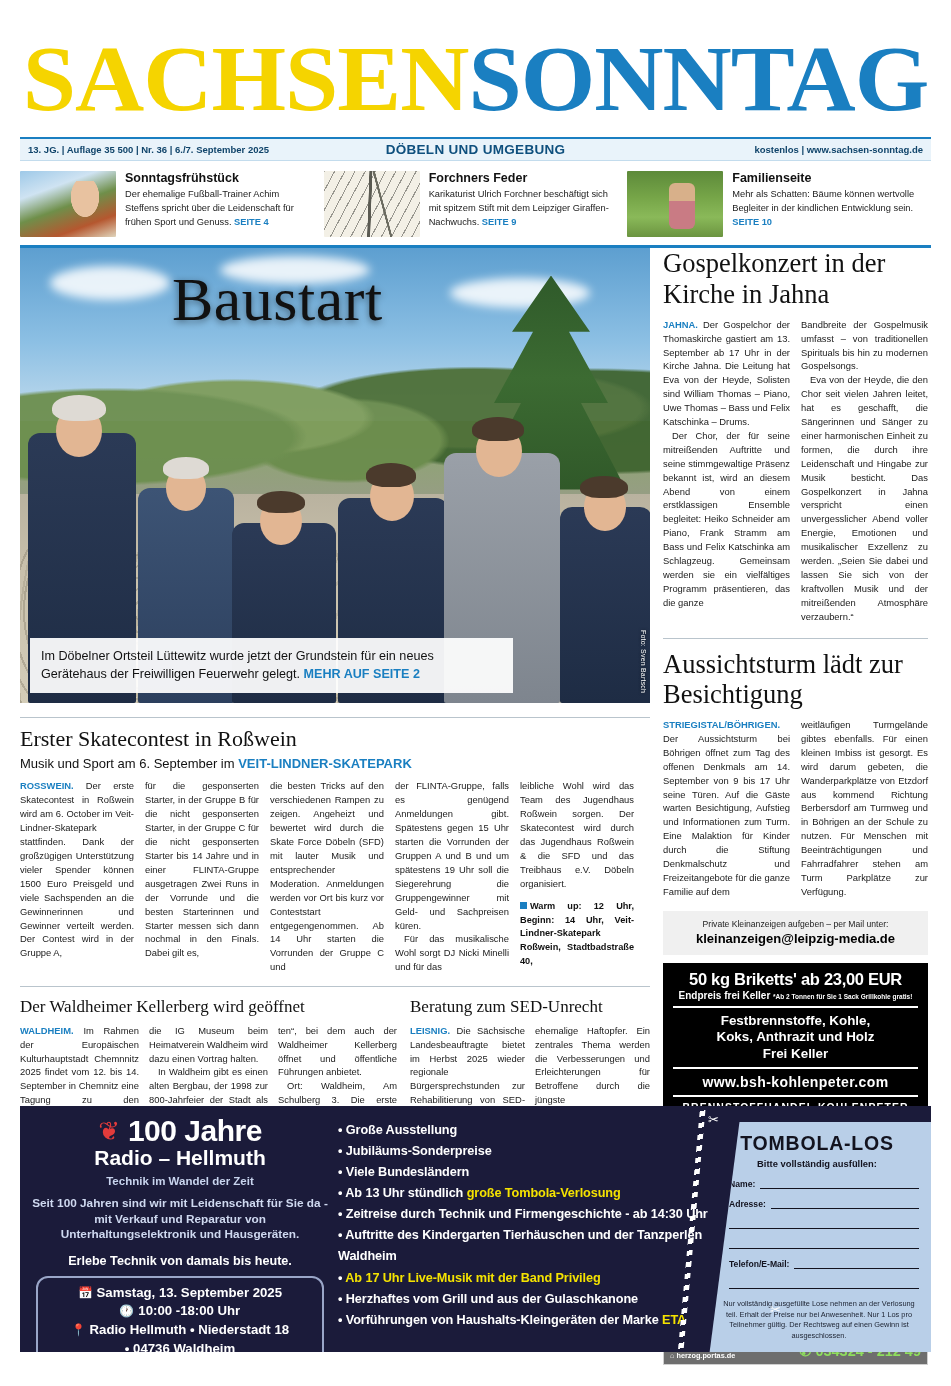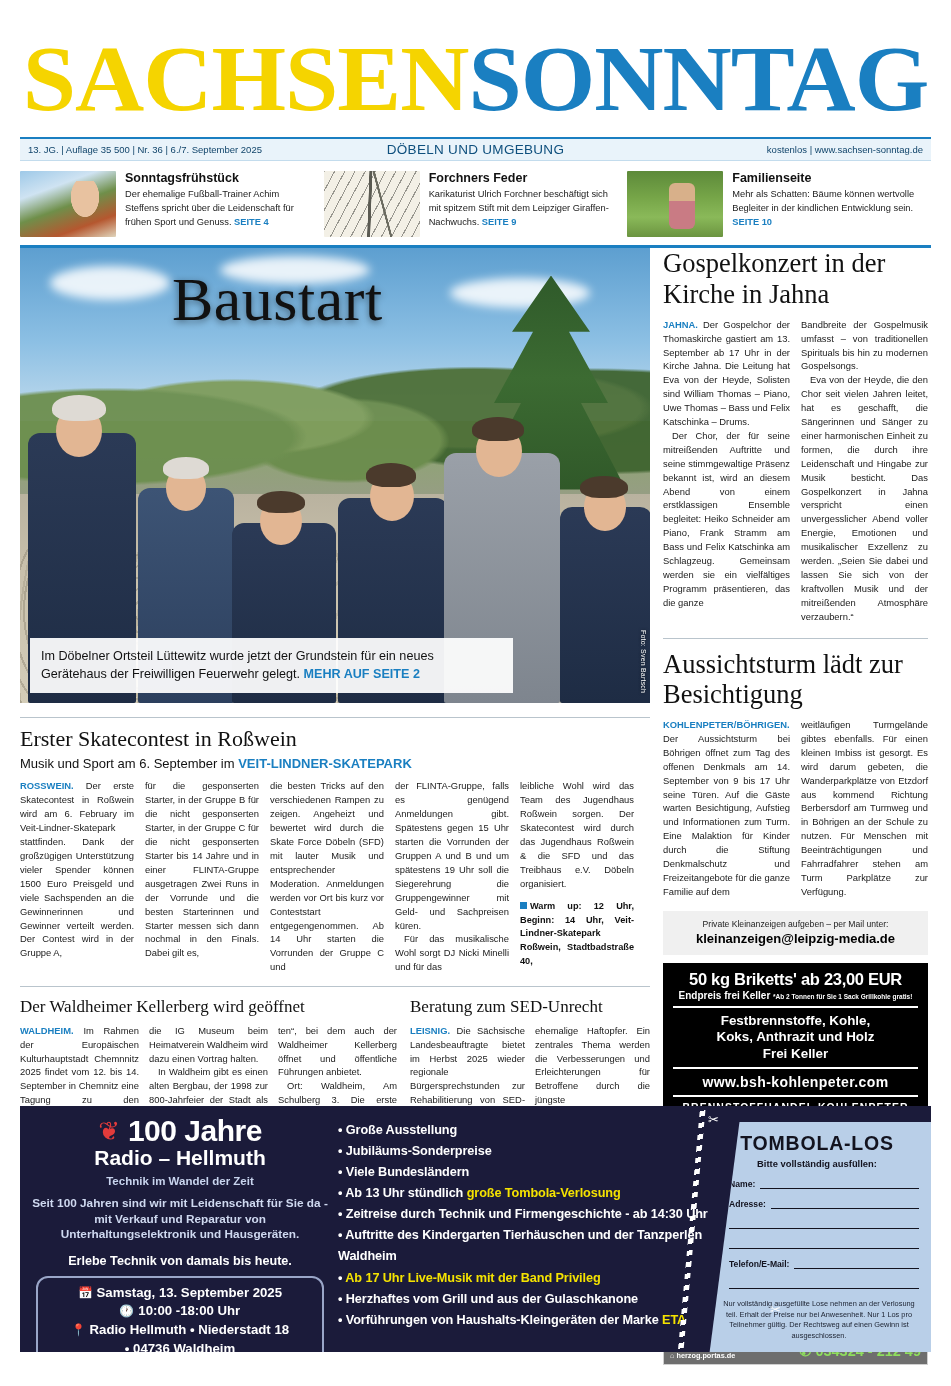--- a/index.html
+++ b/index.html
@@ -25,21 +25,21 @@
   .mh-blue { color: #1a7fc1; }
 
   .info-bar {
     margin-top: 14px;
     background: #e9f3fa;
     border-top: 2px solid #1a7fc1;
     border-bottom: 1px solid #c3dced;
     height: 24px;
     display: flex; align-items: center; justify-content: space-between;
     padding: 0 8px;
-    font-size: 9.5px; font-weight: normal; color: #10446a;
+    font-size: 9.5px; font-weight: bold; color: #10446a;
   }
   .info-bar .center {
     font-size: 13.5px; color: #0e4f7d; letter-spacing: .3px;
     position: absolute; left: 0; right: 0; text-align: center;
     pointer-events: none;
   }
   .info-bar-wrap { position: relative; }
 
   
   .teasers {
@@ -323,21 +323,21 @@
           <span class="pg">MEHR AUF SEITE 2</span>
         </div>
         <div class="photo-credit">Foto: Sven Bartsch</div>
       </div>
 
       <div class="sk-wrap">
         <div class="hl-serif sk-hl">Erster Skatecontest in Roßwein</div>
         <div class="sk-sub"><span>Musik und Sport am 6. September im </span><b>VEIT-LINDNER-SKATEPARK</b></div>
         <div class="sk-cols">
           <div class="artcol">
-            <p><span class="dateline">ROSSWEIN.</span><span> Der erste Skatecontest in Roßwein wird am 6. February im Veit-Lindner-Skatepark stattfinden. Dank der großzügigen Unterstützung vieler Spender können 1500 Euro Preisgeld und viele Sachspenden an die Gewinnerinnen und Gewinner verteilt werden. Der Contest wird in der Gruppe A,</span></p>
+            <p><span class="dateline">ROSSWEIN.</span><span> Der erste Skatecontest in Roßwein wird am 6. October im Veit-Lindner-Skatepark stattfinden. Dank der großzügigen Unterstützung vieler Spender können 1500 Euro Preisgeld und viele Sachspenden an die Gewinnerinnen und Gewinner verteilt werden. Der Contest wird in der Gruppe A,</span></p>
           </div>
           <div class="artcol">
             <p>für die gesponserten Starter, in der Gruppe B für die nicht gesponserten Starter, in der Gruppe C für die nicht gesponserten Starter bis 14 Jahre und in einer FLINTA-Gruppe ausgetragen Zwei Runs in der Vorrunde und die besten Starterinnen und Starter messen sich dann nochmal in den Finals. Dabei gilt es,</p>
           </div>
           <div class="artcol">
             <p>die besten Tricks auf den verschiedenen Rampen zu zeigen. Angeheizt und bewertet wird durch die Skate Force Döbeln (SFD) mit lauter Musik und entsprechender Moderation. Anmeldungen werden vor Ort bis kurz vor Conteststart entgegengenommen. Ab 14 Uhr starten die Vorrunden der Gruppe C und</p>
           </div>
           <div class="artcol">
             <p>der FLINTA-Gruppe, falls es genügend Anmeldungen gibt. Spätestens gegen 15 Uhr starten die Vorrunden der Gruppen A und B und um spätestens 19 Uhr soll die Siegerehrung die Gruppengewinner mit Geld- und Sachpreisen küren.</p>
             <p>Für das musikalische Wohl sorgt DJ Nicki Minelli und für das</p>
@@ -395,21 +395,21 @@
             <p>Bandbreite der Gospelmusik umfasst – von traditionellen Spirituals bis hin zu modernen Gospelsongs.</p>
             <p>Eva von der Heyde, die den Chor seit vielen Jahren leitet, hat es geschafft, die Sängerinnen und Sänger zu einer harmonischen Einheit zu formen, die durch ihre Leidenschaft und Hingabe zur Musik besticht. Das Gospelkonzert in Jahna verspricht einen unvergesslicher Abend voller Energie, Emotionen und musikalischer Exzellenz zu werden. „Seien Sie dabei und lassen Sie sich von der kraftvollen Musik und der mitreißenden Atmosphäre verzaubern.“</p>
           </div>
         </div>
       </div>
 
       <div style="margin-top:14px;border-top:1px solid #b9c4cc;padding-top:10px;">
         <div class="hl-serif r-hl">Aussichtsturm lädt zur Besichtigung</div>
         <div class="r-art">
           <div class="artcol">
-            <p><span class="dateline">KOHLENPETER/BÖHRIGEN.</span><span> Der Aussichtsturm bei Böhrigen öffnet zum Tag des offenen Denkmals am 14. September von 9 bis 17 Uhr seine Türen. Auf die Gäste warten Besichtigung, Aufstieg und Informationen zum Turm. Eine Malaktion für Kinder durch die Stiftung Denkmalschutz und Freizeitangebote für die ganze Familie auf dem</span></p>
+            <p><span class="dateline">STRIEGISTAL/BÖHRIGEN.</span><span> Der Aussichtsturm bei Böhrigen öffnet zum Tag des offenen Denkmals am 14. September von 9 bis 17 Uhr seine Türen. Auf die Gäste warten Besichtigung, Aufstieg und Informationen zum Turm. Eine Malaktion für Kinder durch die Stiftung Denkmalschutz und Freizeitangebote für die ganze Familie auf dem</span></p>
           </div>
           <div class="artcol">
             <p>weitläufigen Turmgelände gibtes ebenfalls. Für einen kleinen Imbiss ist gesorgt. Es wird darum gebeten, die Wanderparkplätze von Etzdorf aus kommend Richtung Berbersdorf am Turmweg und in Böhrigen an der Schule zu nutzen. Für Menschen mit Beeinträchtigungen und Fahrradfahrer stehen am Turm Parkplätze zur Verfügung.</p>
           </div>
         </div>
       </div>
 
       <div class="kleinbox">
         <div class="l1">Private Kleinanzeigen aufgeben – per Mail unter:</div>
         <div class="l2">kleinanzeigen@leipzig-media.de</div>

